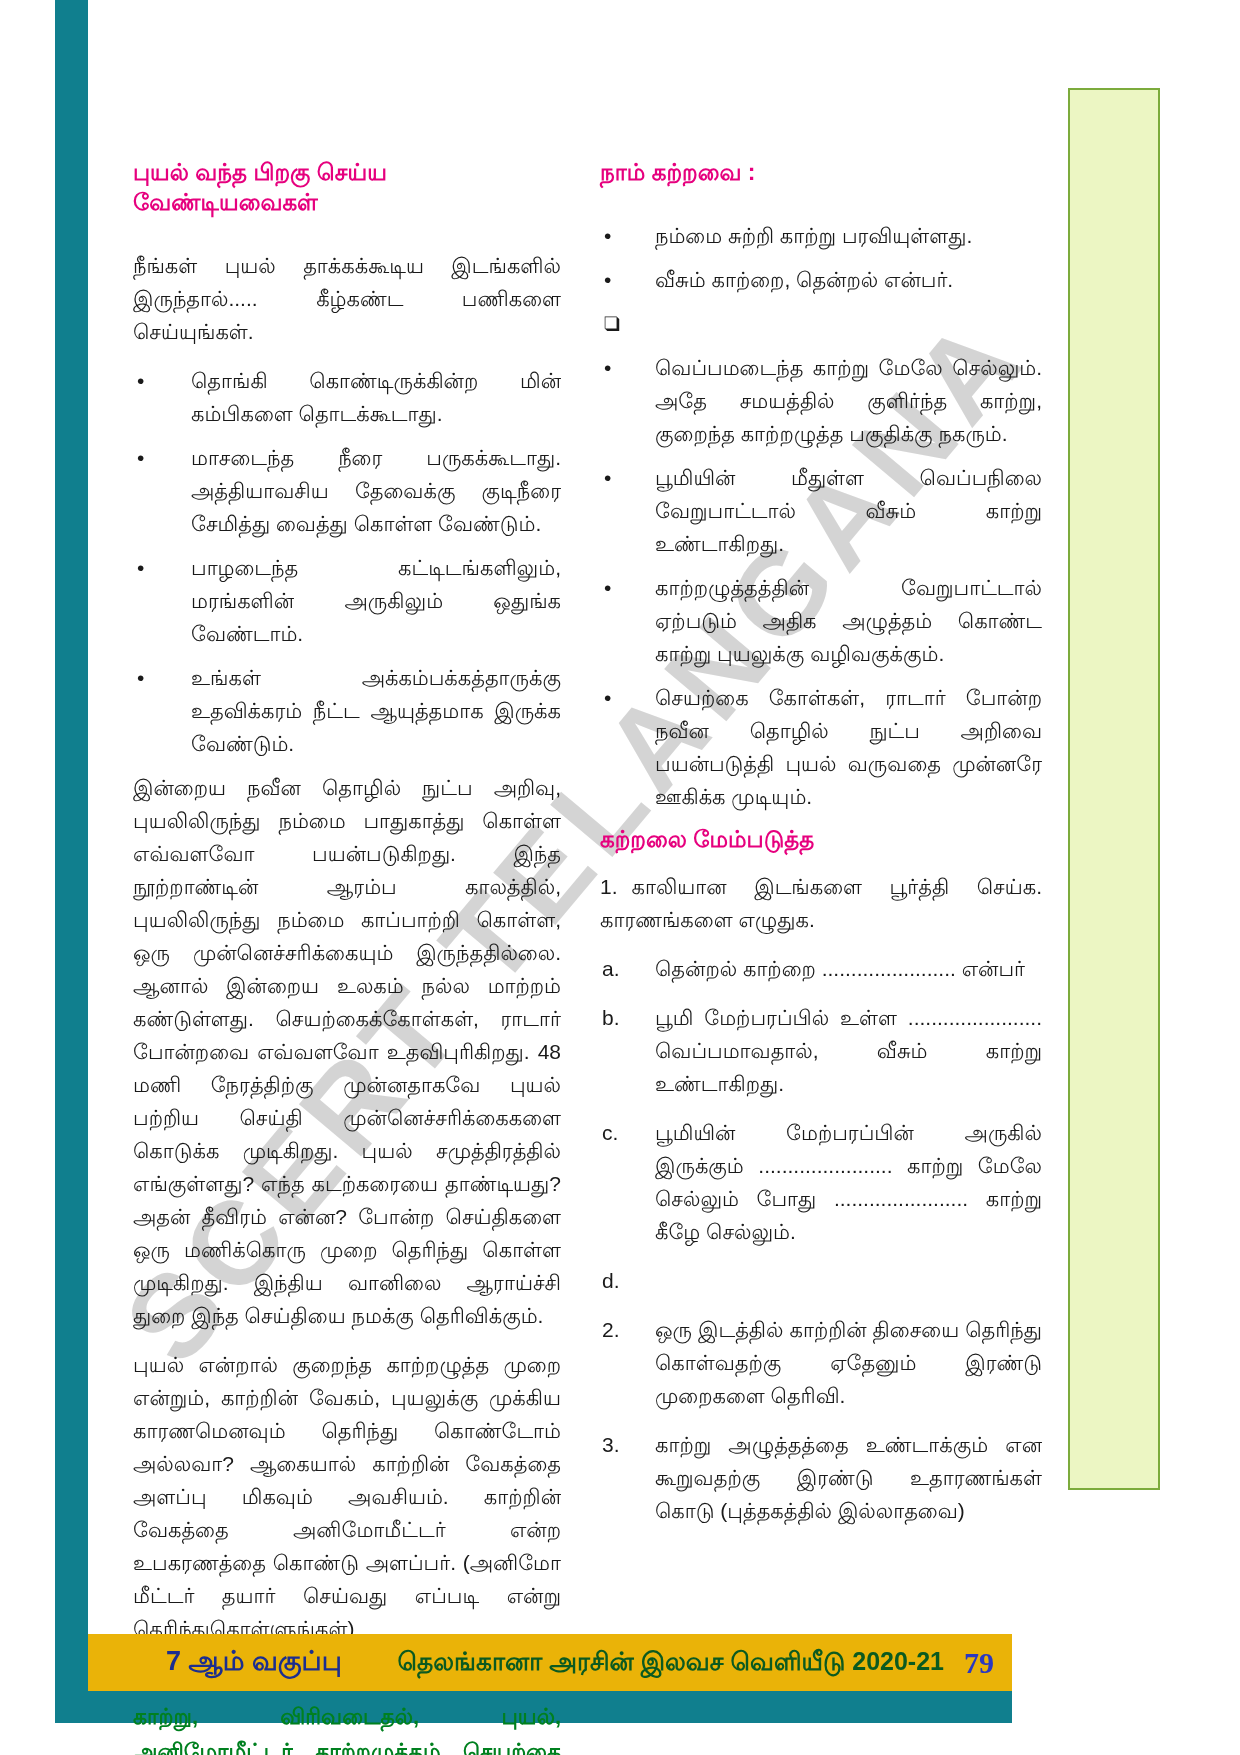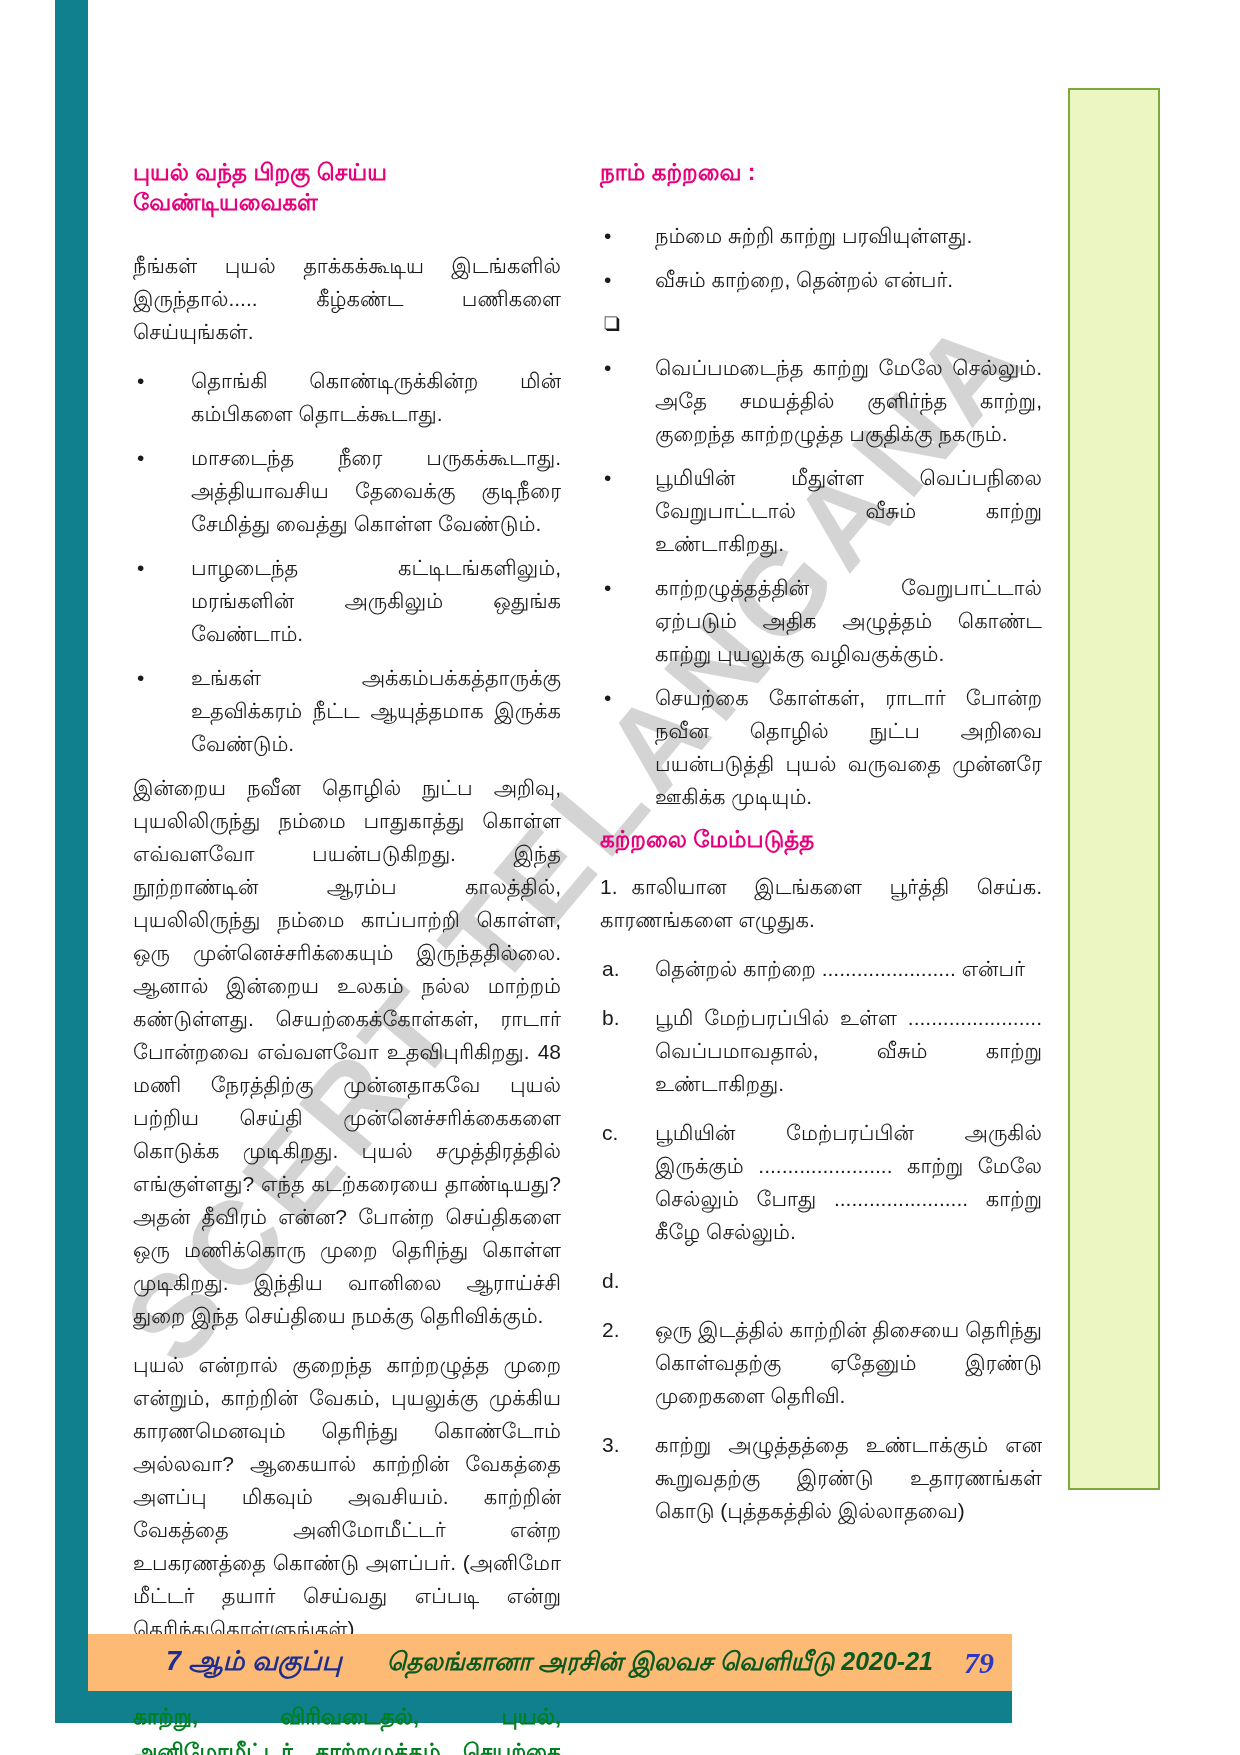--- a/index.html
+++ b/index.html
@@ -54,25 +54,25 @@
   .qnum-flow { margin-bottom:16px; }
   .qnum-flow .qn { margin-right:14px; }
 
   .hang { display:flex; margin-bottom:16px; }
   .hang .ql { flex:0 0 55px; font-size:21px; line-height:33px; color:#1a1a1a; padding-left:2px; }
   .hang .qt { flex:1; }
 
   
   .footer-bar {
     position:absolute; left:88px; top:1634px; width:924px; height:57px;
-    background:#fdba74; display:flex; align-items:center; z-index:3;font-style:italic;
+    background:#eab308; display:flex; align-items:center; z-index:3;
   }
   .f-class { margin-left:78px; color:#1c2e8f; font-weight:700; font-size:27px; }
   .f-pub   { margin-left:auto; color:#0b5a20; font-weight:700; font-size:25px; }
-  .f-num   { margin-left:31px; margin-right:18px; color:#2a38c2; font-weight:700; font-size:30px;
+  .f-num   { margin-left:20px; margin-right:18px; color:#2a38c2; font-weight:700; font-size:30px;
              font-family:"Liberation Serif", serif; }
 </style>
 </head>
 <body>
 
 <div class="page">
 
   <div class="watermark">
     <span>SCERT TELANGANA</span>
   </div>

